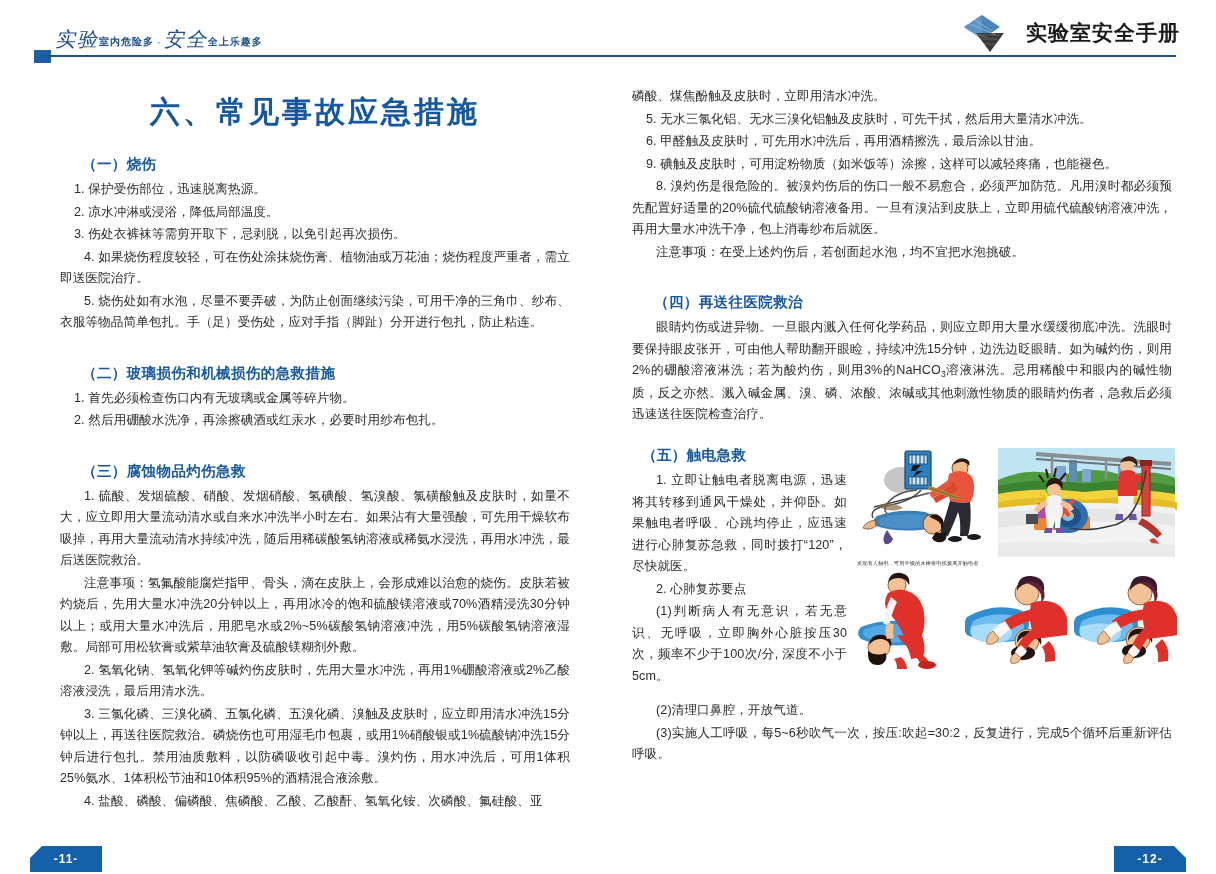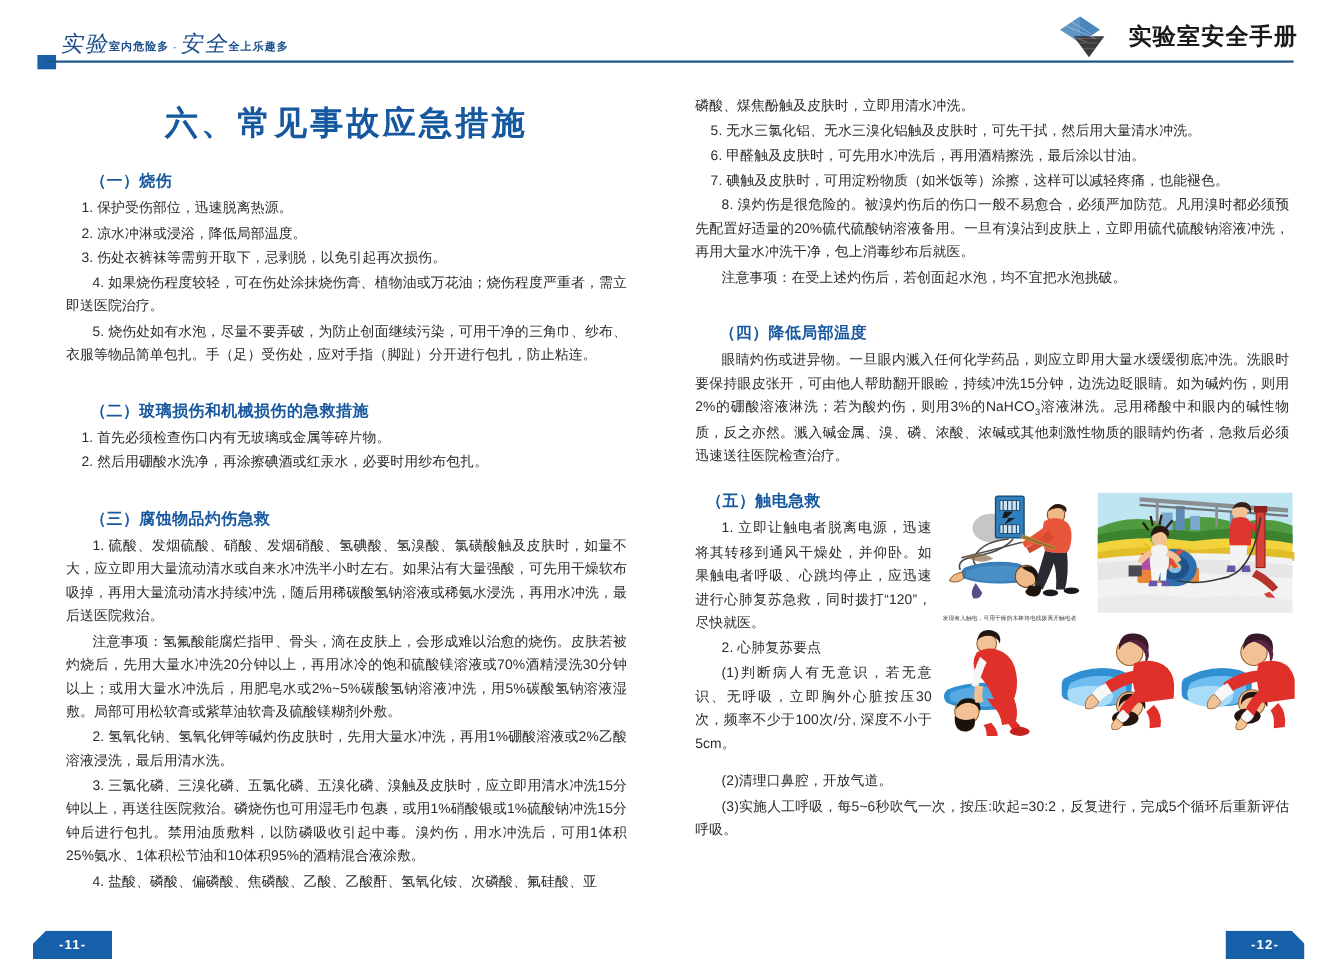--- a/index.html
+++ b/index.html
@@ -179,29 +179,29 @@
       <p class="t ind">4. 盐酸、磷酸、偏磷酸、焦磷酸、乙酸、乙酸酐、氢氧化铵、次磷酸、氟硅酸、亚</p>
     </div>
   </div>
 
   <div class="col col-right">
 
     <div class="sec-block">
       <p class="t">磷酸、煤焦酚触及皮肤时，立即用清水冲洗。</p>
       <p class="t ind1">5. 无水三氯化铝、无水三溴化铝触及皮肤时，可先干拭，然后用大量清水冲洗。</p>
       <p class="t ind1">6. 甲醛触及皮肤时，可先用水冲洗后，再用酒精擦洗，最后涂以甘油。</p>
-      <p class="t ind1">7. 碘触及皮肤时，可用淀粉物质（如米饭等）涂擦，这样可以减轻疼痛，也能褪色。</p>
+      <p class="t ind1">9. 碘触及皮肤时，可用淀粉物质（如米饭等）涂擦，这样可以减轻疼痛，也能褪色。</p>
       <p class="t ind">8. 溴灼伤是很危险的。被溴灼伤后的伤口一般不易愈合，必须严加防范。凡用溴时都必须预先配置好适量的20%硫代硫酸钠溶液备用。一旦有溴沾到皮肤上，立即用硫代硫酸钠溶液冲洗，再用大量水冲洗干净，包上消毒纱布后就医。</p>
       <p class="t ind">注意事项：在受上述灼伤后，若创面起水泡，均不宜把水泡挑破。</p>
     </div>
 
     <div class="gap-lg"></div>
 
     <div class="sec-block">
-      <div class="sec-head">（四）降低局部温度</div>
+      <div class="sec-head">（四）再送往医院救治</div>
       <p class="t ind"><span>眼睛灼伤或进异物。一旦眼内溅入任何化学药品，则应立即用大量水缓缓彻底冲洗。洗眼时要保持眼皮张开，可由他人帮助翻开眼睑，持续冲洗15分钟，边洗边眨眼睛。如为碱灼伤，则用2%的硼酸溶液淋洗；若为酸灼伤，则用3%的NaHCO</span><sub>3</sub><span>溶液淋洗。忌用稀酸中和眼内的碱性物质，反之亦然。溅入碱金属、溴、磷、浓酸、浓碱或其他刺激性物质的眼睛灼伤者，急救后必须迅速送往医院检查治疗。</span></p>
     </div>
   </div>
 
   <div class="txt-col5">
     <div class="sec-head" style="margin-left:10px">（五）触电急救</div>
     <p class="t ind">1. 立即让触电者脱离电源，迅速将其转移到通风干燥处，并仰卧。如果触电者呼吸、心跳均停止，应迅速进行心肺复苏急救，同时拨打“120”，尽快就医。</p>
     <p class="t ind">2. 心肺复苏要点</p>
     <p class="t ind">(1)判断病人有无意识，若无意识、无呼吸，立即胸外心脏按压30次，频率不少于100次/分, 深度不小于5cm。</p>
   </div>

